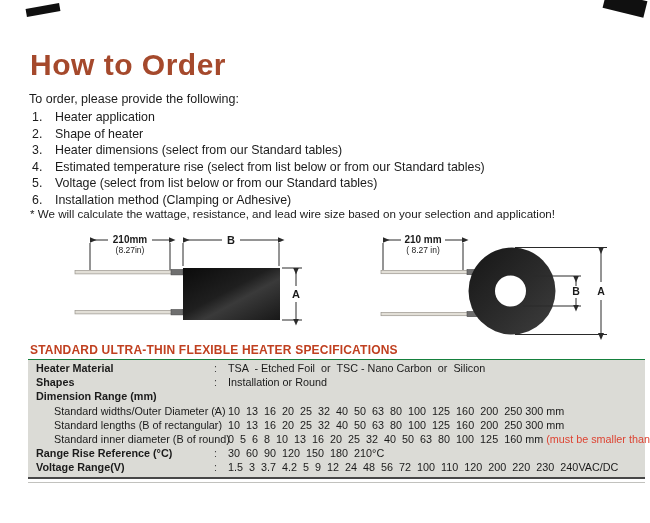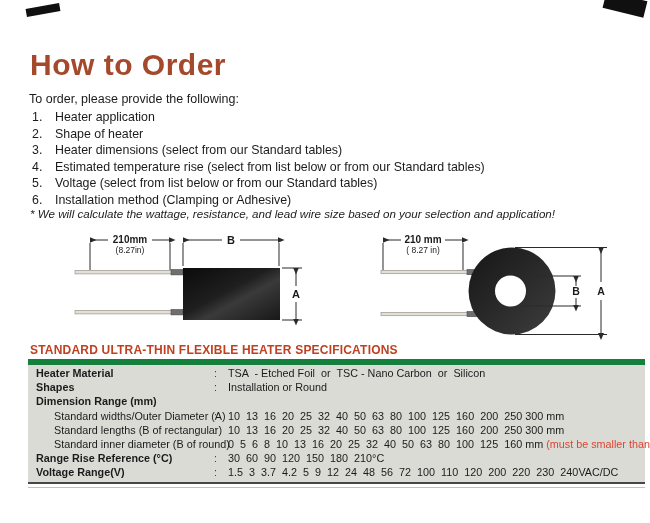--- a/index.html
+++ b/index.html
@@ -15,35 +15,35 @@
   .corner-mark.right{left:604px;top:-4px;width:42px;height:17px;transform:rotate(14deg);}
 
   .page-title{
     position:absolute;left:30px;top:48px;
     font-size:30px;font-weight:bold;color:#a5492c;letter-spacing:.5px;
   }
   .intro{position:absolute;left:29px;top:92px;font-size:12.5px;}
   .order-list{position:absolute;left:32px;top:109px;font-size:12.4px;}
   .order-list .li{line-height:16.6px;white-space:nowrap;}
   .order-list .num{display:inline-block;width:23px;}
-  .note{position:absolute;left:30px;top:207px;font-size:11.6px;font-style:italic;}
+  .note{position:absolute;left:30px;top:207px;font-size:11.6px;}
 
   .diagram-svg{position:absolute;}
   #diagram-rect{left:60px;top:230px;}
   #diagram-round{left:375px;top:230px;}
   .dim-label{font-family:"Liberation Sans",sans-serif;font-weight:bold;}
 
   .spec-heading{
     position:absolute;left:30px;top:343px;
     font-size:12px;font-weight:bold;color:#c04020;letter-spacing:.2px;
   }
   .spec-table{
     position:absolute;left:28px;top:359px;width:617px;
     background:#dbdbd6;
-    border-top:6px solid #15803d;
+    border-top:1px solid #15803d;
     border-bottom:2px solid #474747;
     padding:1px 0 2px 0;
   }
   .spec-table::after{
     content:"";position:absolute;left:0;right:0;bottom:-6px;height:1px;background:#c2c2be;
   }
   .spec-row{
     display:grid;grid-template-columns:186px 14px 1fr;
     line-height:14.2px;font-size:10.8px;align-items:baseline;
   }

